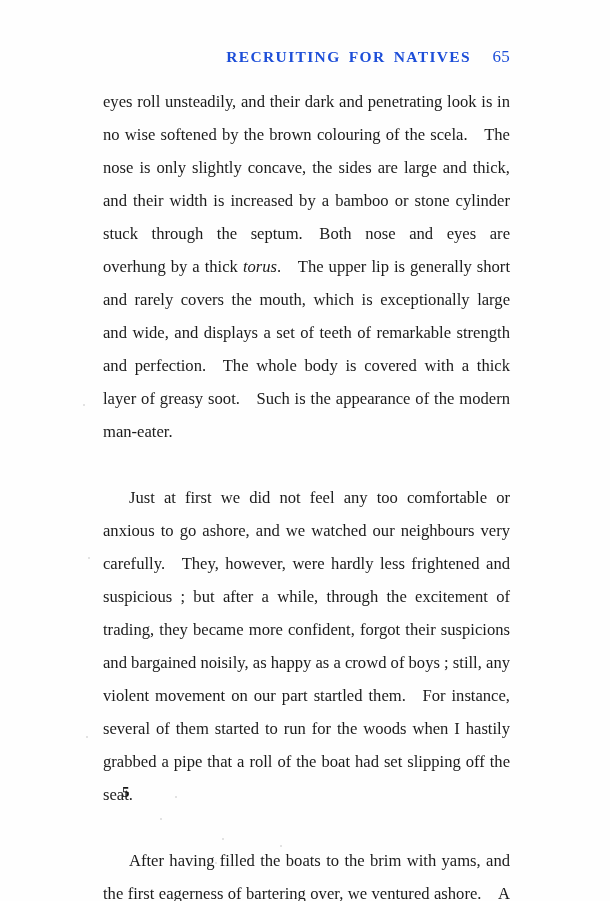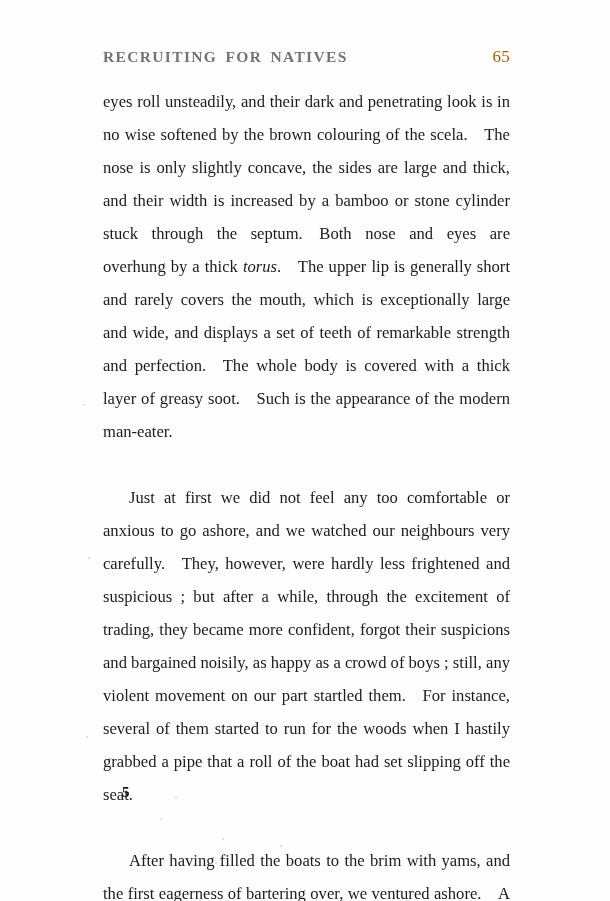--- a/index.html
+++ b/index.html
@@ -28,36 +28,36 @@
     top: 48px;
     width: 407px;
     height: 26px;
   }
 
   .running-head-title {
     position: absolute;
     left: 0;
     top: 0;
     width: 368px;
-    text-align: left;
+    text-align: right;
     font-weight: bold;
     font-size: 15.5px;
     letter-spacing: 1.35px;
     word-spacing: 3px;
-    color: #737373;
+    color: #1d4ed8;
     white-space: nowrap;
   }
 
   .running-head-folio {
     position: absolute;
     right: 0;
     top: -1px;
     font-size: 17px;
     font-weight: 500;
-    color: #a16207;
+    color: #1d4ed8;
     letter-spacing: 0.3px;
     
     font-variant-numeric: oldstyle-nums;
   }
 
   
   .textblock {
     position: absolute;
     left: 103px;
     top: 85px;

